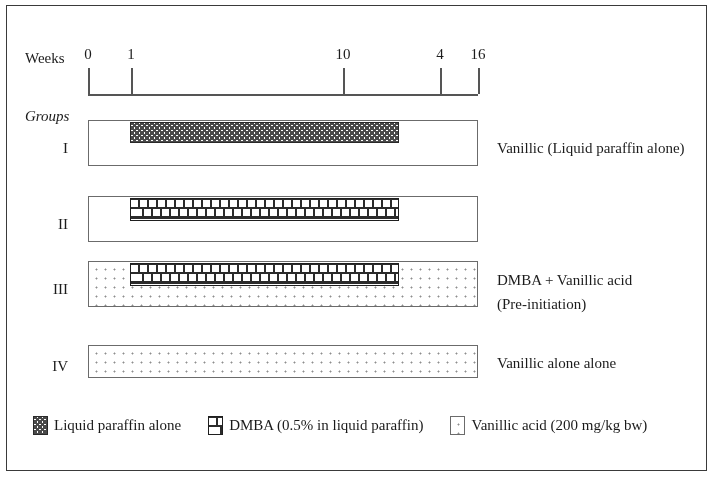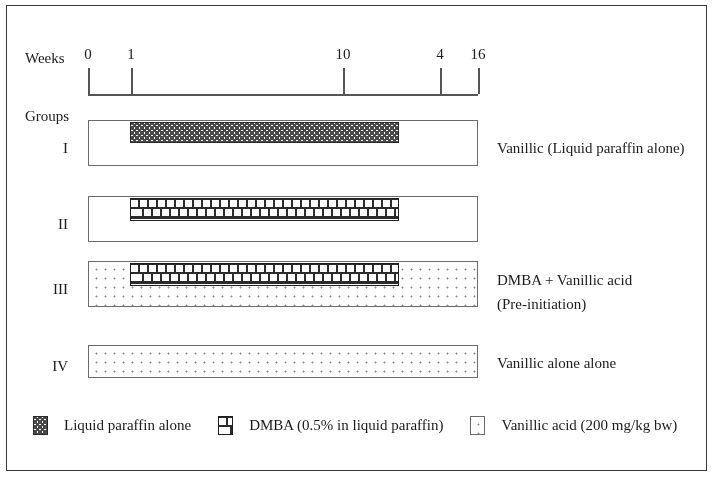--- a/index.html
+++ b/index.html
@@ -65,20 +65,21 @@
     background: #555555;
     top: 68px;
     height: 26px;
   }
 
   
   #groups-label {
     left: 25px;
     top: 108px;
     font-size: 15px;
+    font-style: italic;
   }
   .group-roman {
     font-size: 15px;
     width: 40px;
     text-align: right;
     left: 28px;
   }
 
   .bar-outer {
     position: absolute;
@@ -149,21 +150,21 @@
     left: 33px;
     top: 416px;
     display: flex;
     align-items: center;
     gap: 6px;
     font-size: 15px;
   }
   .legend-item {
     display: flex;
     align-items: center;
-    gap: 16px;
+    gap: 6px;
   }
   .legend-item + .legend-item { margin-left: 21px; }
   .swatch {
     position: relative;
     width: 15px;
     height: 19px;
     box-sizing: border-box;
     flex: 0 0 auto;
   }
   .legend-text { white-space: nowrap; }

